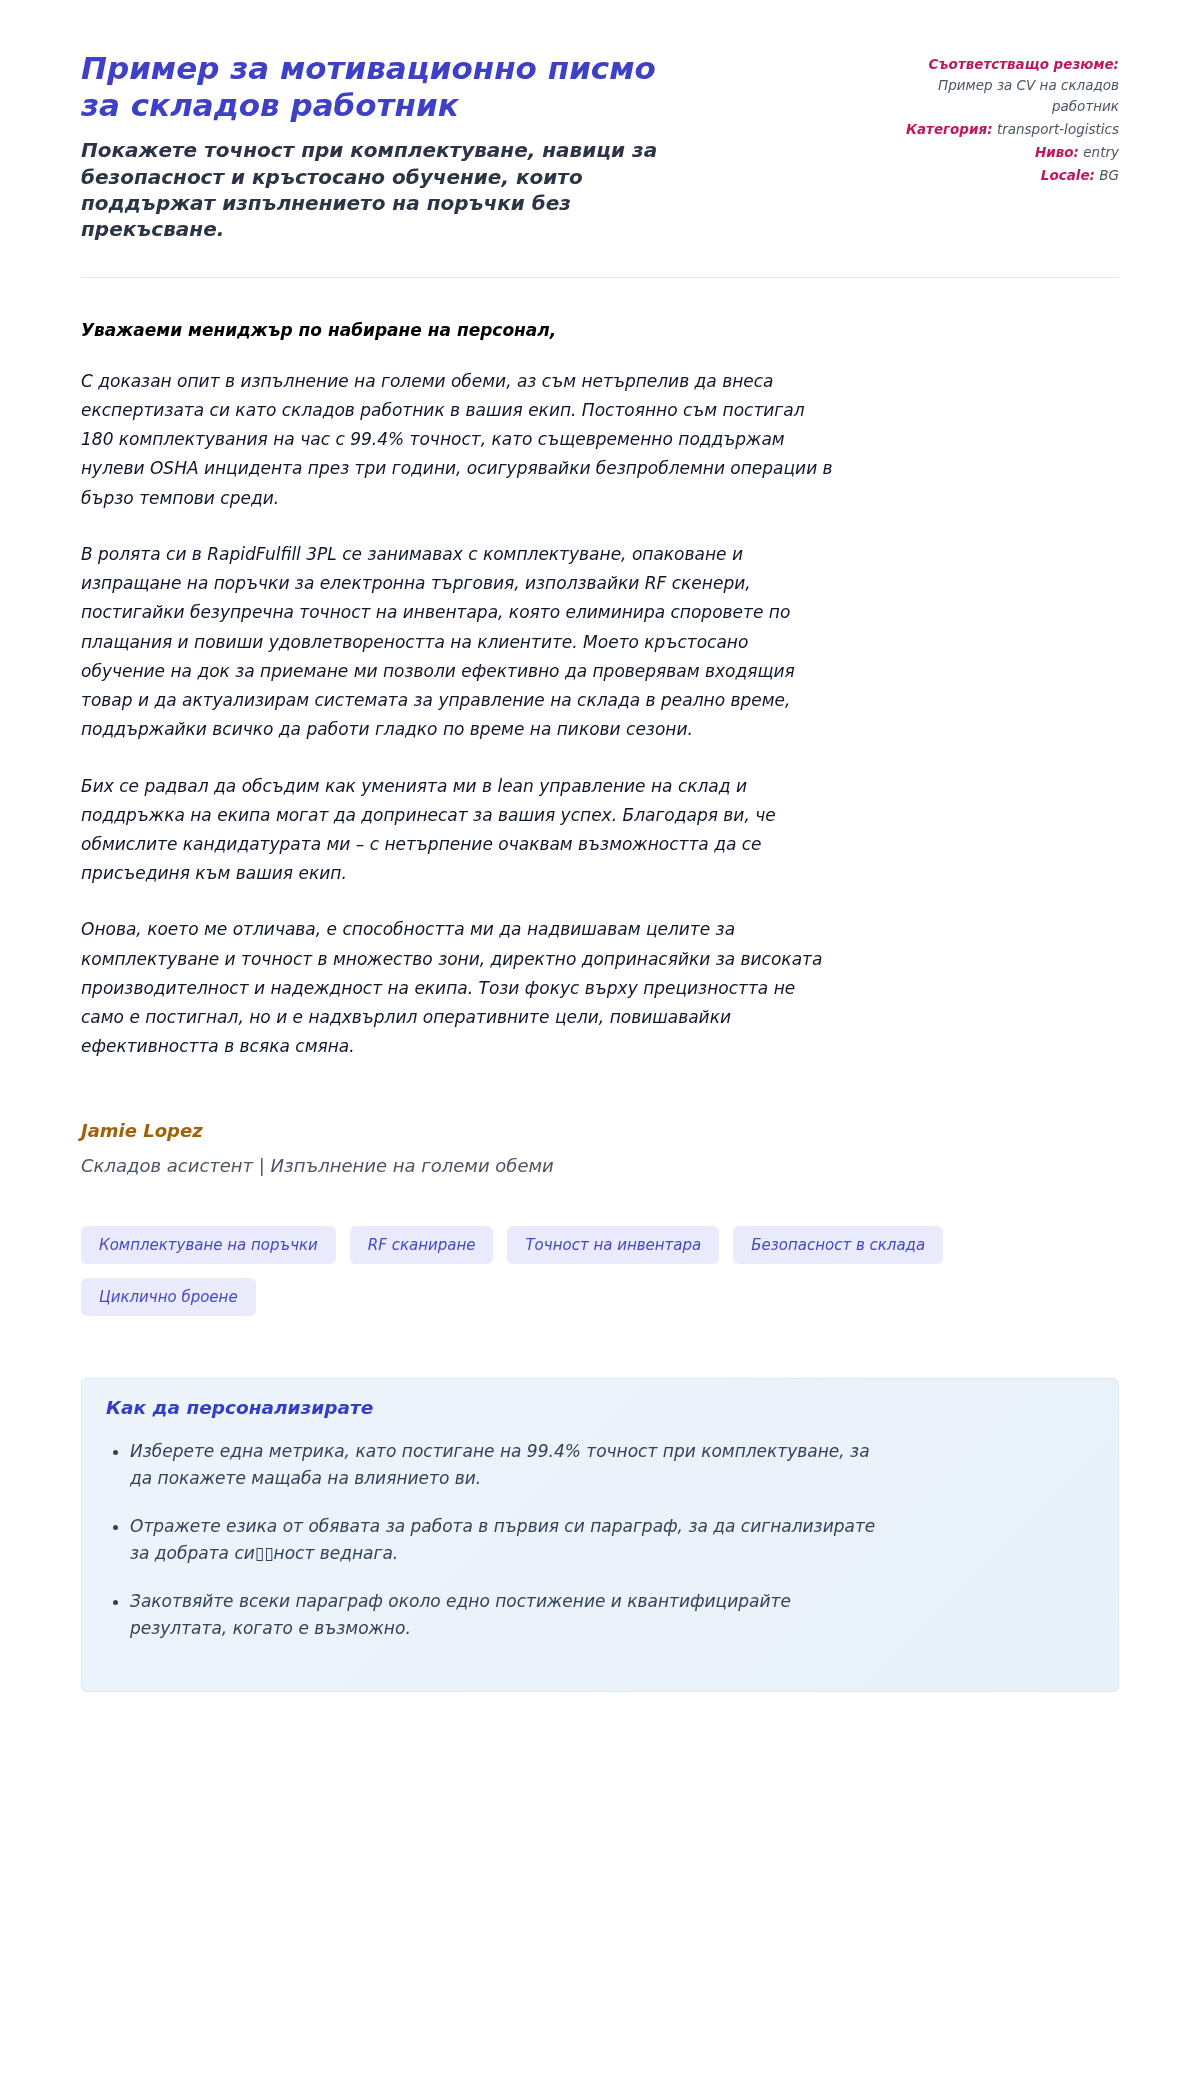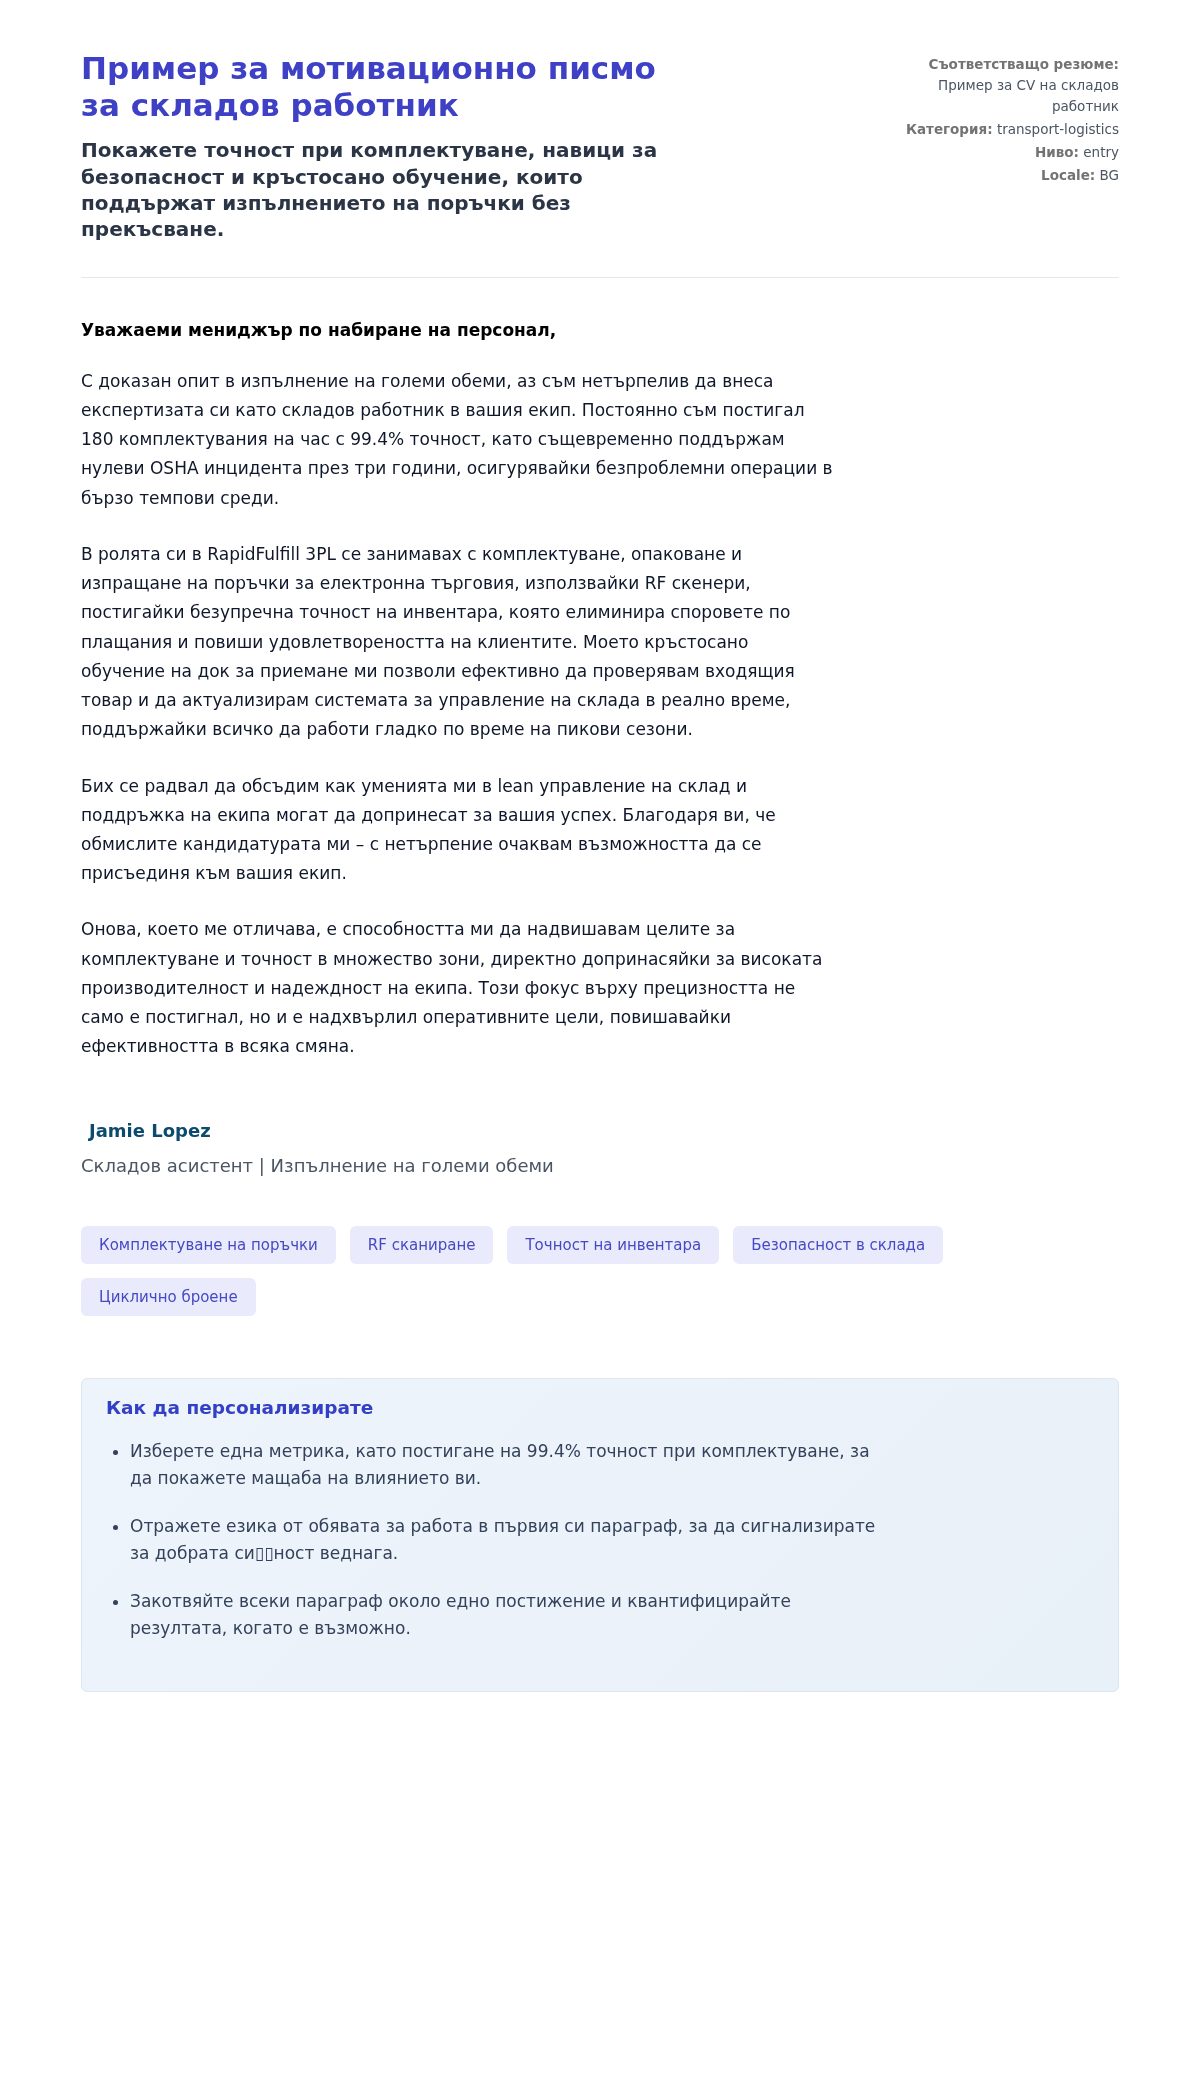--- a/index.html
+++ b/index.html
@@ -1,15 +1,15 @@
 <!DOCTYPE html>
 <html lang="bg"><head>
 <meta charset="utf-8">
 <style>
-  * { box-sizing: border-box; }
+  * { box-sizing: border-box; font-style: italic; }
   html, body { margin: 0; padding: 0; background: #ffffff; }
   body {
     font-family: "DejaVu Sans", "Liberation Sans", sans-serif;
     color: #1f2937;
     width: 1200px;
   }
   .page {
     width: 1038px;
     margin: 0 auto;
     padding: 50px 0 44px;
@@ -37,21 +37,21 @@
   .meta {
     flex: 0 0 232px;
     width: 232px;
     text-align: right;
     font-size: 13.5px;
     line-height: 1.55;
     color: #4b5563;
     padding-top: 4px;
   }
   .meta-row { margin-bottom: 2px; }
-  .meta-row strong { color: #737373; font-weight: 700; }
+  .meta-row strong { color: #be185d; font-weight: 700; }
 
   .divider {
     border: none;
     border-top: 1px solid #e5e7eb;
     margin: 34px 0 0;
   }
 
   
   .greeting {
     margin: 42px 0 0;
@@ -62,21 +62,21 @@
   .letter-body p {
     font-size: 17px;
     line-height: 1.72;
     color: #0f172a;
     max-width: 752px;
     margin: 27px 0 0;
   }
 
   
   .signature { margin-top: 58px; }
-  .signature-name { font-size: 18px; font-weight: 700; color: #0c4a6e; margin: 8px; }
+  .signature-name { font-size: 18px; font-weight: 700; color: #a16207; margin: 0; }
   .signature-role { font-size: 18px; color: #4b5563; margin: 14px 0 0; }
 
   
   .tags {
     margin-top: 50px;
     display: flex;
     flex-wrap: wrap;
     gap: 14px;
     max-width: 1000px;
   }

